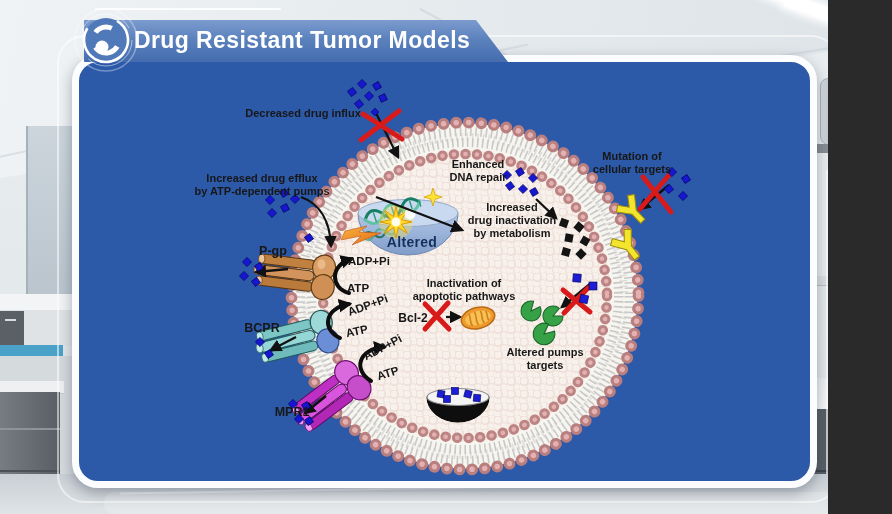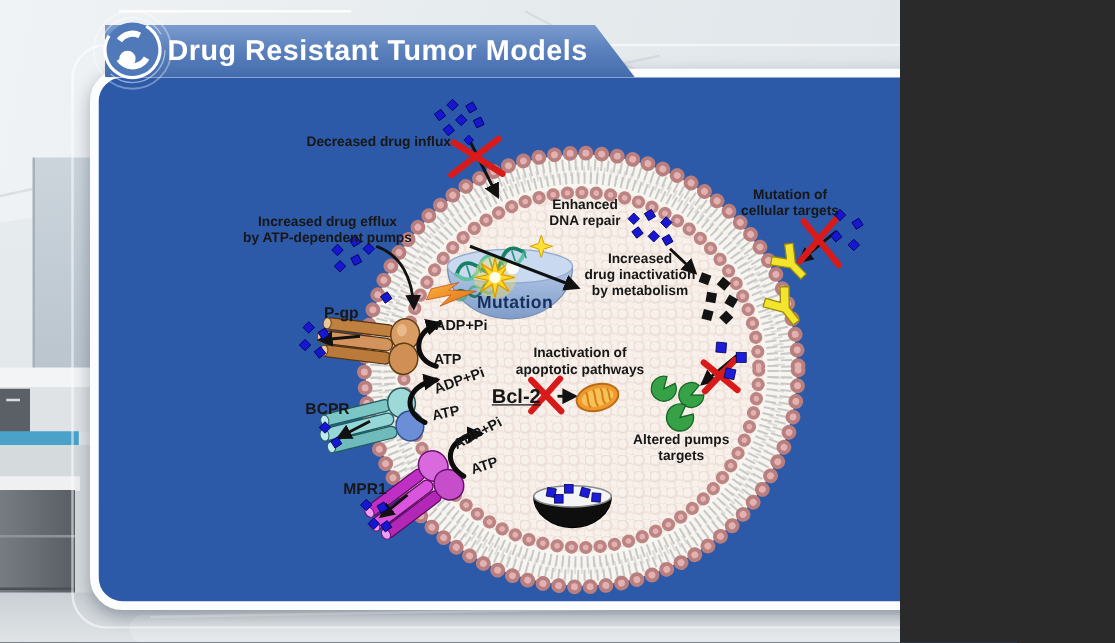--- a/index.html
+++ b/index.html
@@ -1,16 +1,16 @@
 <!DOCTYPE html>
 <html><head>
 <meta charset="utf-8">
 <style>
   html,body{margin:0;padding:0;background:#2a2a2a;}
-  #stage{position:relative;width:720px;height:514px;overflow:hidden;
+  #stage{position:relative;width:828px;height:514px;overflow:hidden;
          font-family:"Liberation Sans",sans-serif;background:#e6ebee;}
 
   
   .scene,.scene *{position:absolute;}
   .wall{left:0;top:0;width:892px;height:514px;background:linear-gradient(180deg,#eaeef1 0%,#e4e9ec 55%,#dfe4e7 100%);}
   .ceiling{left:0;top:0;width:892px;height:178px;
     background:linear-gradient(100deg,#f0f3f5 0%,#e6ebee 45%,#dde3e7 100%);
     clip-path:polygon(0 0,892px 0,892px 42px,0 178px);}
   .cline{background:#ccd4da;height:2px;opacity:.65;}
   .cl1{left:-20px;top:160px;width:560px;transform:rotate(-12deg);transform-origin:left center;}
@@ -74,21 +74,21 @@
 
   
   svg.diagram{position:absolute;left:0;top:0;width:892px;height:514px;z-index:4;}
 
   
   .labels{position:absolute;left:0;top:0;width:892px;height:514px;z-index:5;}
   .lbl{position:absolute;transform:translate(-50%,-50%);font-weight:bold;font-size:11px;line-height:1.2;
        color:#171717;text-align:center;white-space:pre-line;}
   .pname{font-size:12.5px;}
   .nuc{font-size:14px;color:#16305e;letter-spacing:.3px;}
-  .tiny{font-size:16px;text-decoration:underline;}
+  .tiny{font-size:12px;}
   .atp{font-size:11.5px;}
 </style>
 </head>
 <body>
 
 <div id="stage">
 
   <div class="scene">
     <div class="wall"></div>
     <div class="ceiling"></div>
@@ -358,40 +358,40 @@
         <rect x="-3.5" y="-3.5" width="7" height="7" transform="translate(477,398) rotate(5)"></rect>
         <rect x="-3.5" y="-3.5" width="7" height="7" transform="translate(447,399)"></rect>
       </g>
     </g>
   </svg>
 
   <div class="labels">
     <div class="lbl" style="left:303px;top:114px">Decreased drug influx</div>
     <div class="lbl" style="left:262px;top:185px">Increased drug efflux
 by ATP-dependent pumps</div>
-    <div class="lbl" style="left:468px;top:171px">Enhanced
+    <div class="lbl" style="left:478px;top:171px">Enhanced
 DNA repair</div>
     <div class="lbl" style="left:632px;top:163px">Mutation of
 cellular targets</div>
     <div class="lbl" style="left:512px;top:221px">Increased
 drug inactivation
 by metabolism</div>
     <div class="lbl" style="left:464px;top:290px">Inactivation of
 apoptotic pathways</div>
     <div class="lbl" style="left:545px;top:359px">Altered pumps
 targets</div>
-    <div class="lbl nuc" style="left:412px;top:242px">Mutation</div>
+    <div class="lbl nuc" style="left:412px;top:242px">Altered</div>
     <div class="lbl tiny" style="left:413px;top:318px">Bcl-2</div>
 
     <div class="lbl pname" style="left:273px;top:251px">P-gp</div>
     <div class="lbl atp" style="left:369px;top:262px">ADP+Pi</div>
     <div class="lbl atp" style="left:358px;top:289px">ATP</div>
 
     <div class="lbl pname" style="left:262px;top:328px">BCPR</div>
     <div class="lbl atp" style="left:368px;top:306px;transform:translate(-50%,-50%) rotate(-20deg)">ADP+Pi</div>
     <div class="lbl atp" style="left:357px;top:332px;transform:translate(-50%,-50%) rotate(-12deg)">ATP</div>
 
-    <div class="lbl pname" style="left:292px;top:392px">MPR1</div>
+    <div class="lbl pname" style="left:292px;top:412px">MPR1</div>
     <div class="lbl atp" style="left:383px;top:348px;transform:translate(-50%,-50%) rotate(-28deg)">ADP+Pi</div>
     <div class="lbl atp" style="left:388px;top:374px;transform:translate(-50%,-50%) rotate(-18deg)">ATP</div>
   </div>
 
 </div>
 
 </body></html>

